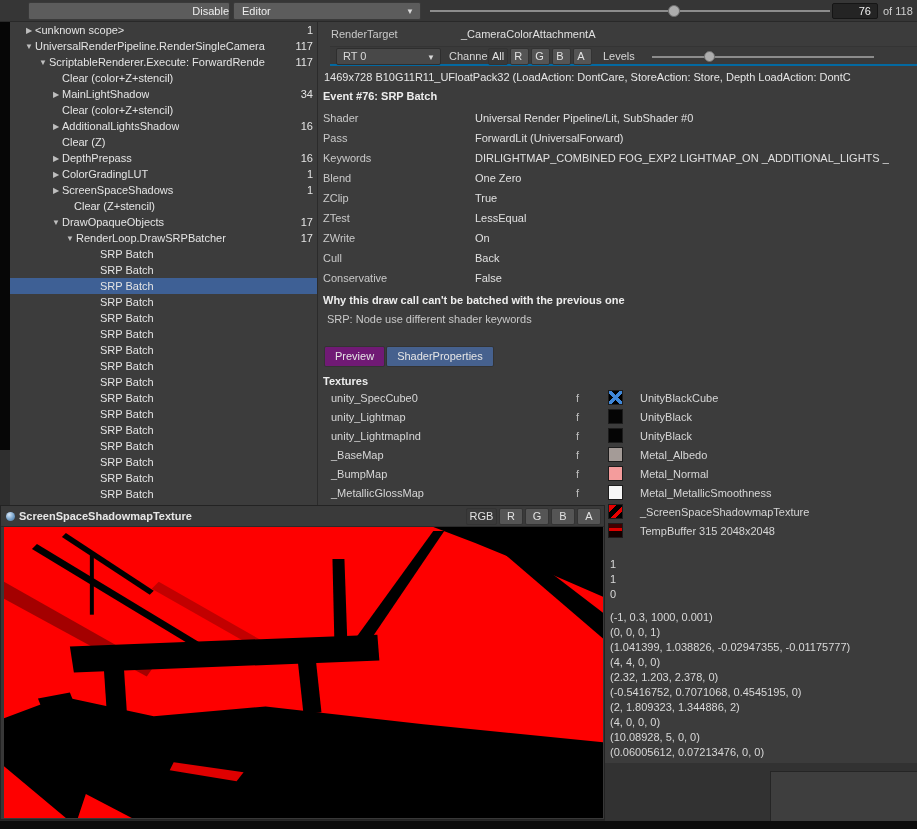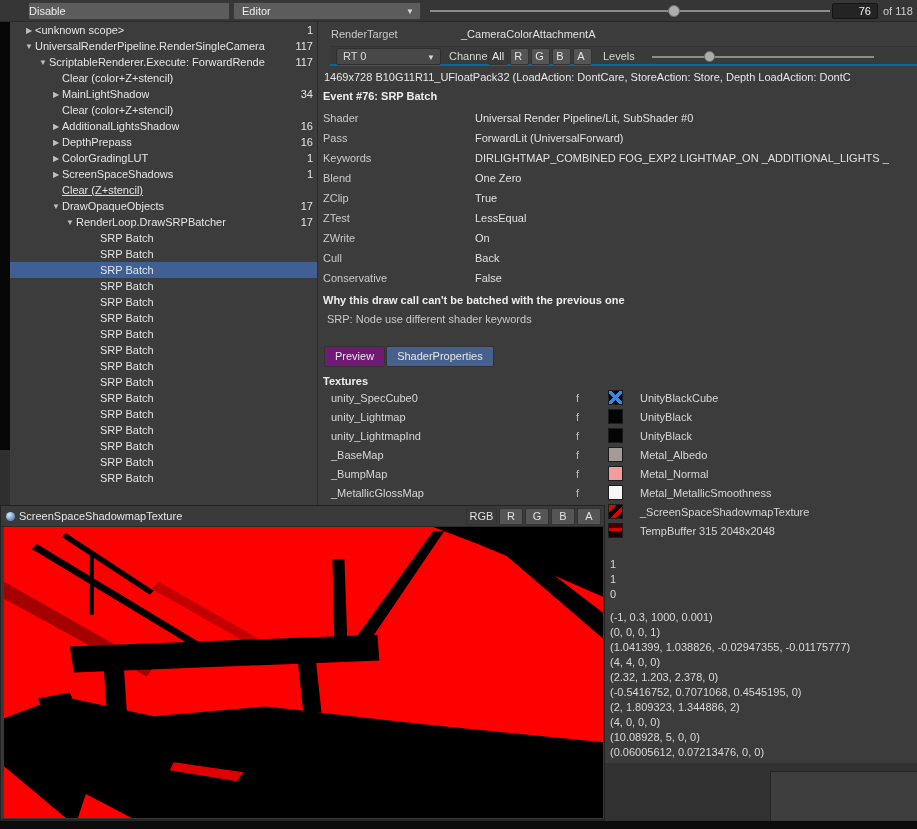--- a/index.html
+++ b/index.html
@@ -1,21 +1,21 @@
 <!DOCTYPE html>
 <html><head>
 <meta charset="utf-8">
 <style>
 *{margin:0;padding:0;box-sizing:border-box}
 html,body{width:917px;height:829px}
 body{background:#282828;font-family:"Liberation Sans",sans-serif;font-size:11px;color:#DCDCDC;position:relative;overflow:hidden}
 
 
 #topbar{position:absolute;left:0;top:0;width:917px;height:22px;background:#363636;border-bottom:1px solid #292929}
-#disable-btn{position:absolute;left:28px;top:2px;width:202px;height:18px;background:#5C5C5C;border:1px solid #3A3A3A;border-radius:2px;text-align:left;line-height:16px;color:#EDEDED}
+#disable-btn{position:absolute;left:28px;top:2px;width:202px;height:18px;background:#5C5C5C;border:1px solid #3A3A3A;border-radius:2px;text-align:right;line-height:16px;color:#EDEDED}
 #editor-dd{position:absolute;left:233px;top:2px;width:188px;height:18px;background:#5C5C5C;border:1px solid #3A3A3A;border-radius:2px;line-height:16px;padding-left:8px;color:#EDEDED}
 #editor-dd .dd-arrow{position:absolute;right:6px;top:1px;font-size:8px;color:#D8D8D8}
 #frame-slider{position:absolute;left:430px;top:0;width:400px;height:22px}
 #frame-slider .track{position:absolute;left:0;top:10px;width:100%;height:2px;background:#8C8C8C}
 #frame-slider .handle{position:absolute;left:238px;top:5px;width:12px;height:12px;border-radius:50%;background:#ADADAD;border:1px solid #6E6E6E}
 #frame-field{position:absolute;left:832px;top:3px;width:46px;height:16px;background:#242424;border:1px solid #151515;border-radius:2px;color:#EFEFEF;text-align:right;padding-right:6px;line-height:14px}
 #frame-total{position:absolute;left:883px;top:0;line-height:22px;color:#CFCFCF}
 
 
 #left-black{position:absolute;left:0;top:22px;width:10px;height:428px;background:#060606}
@@ -70,21 +70,21 @@
 .sw-shadowmap{background:linear-gradient(135deg,#E80000 0 30%,#000 30% 55%,#E80000 55% 75%,#000 75%)}
 .sw-tempbuffer{background:linear-gradient(180deg,#420000 0 28%,#DD0000 28% 55%,#160000 55%)}
 #shader-values{position:absolute;left:292px;top:536px;color:#D8D8D8}
 .val-line{height:15px;white-space:nowrap}
 .val-gap{height:8px}
 
 
 #preview-window{position:absolute;left:0;top:505px;width:605px;height:315px;background:#383838;border:1px solid #232323;z-index:5}
 #preview-titlebar{position:absolute;left:0;top:0;width:100%;height:21px;background:#3A3A3A;border-bottom:1px solid #2A2A2A}
 #preview-icon{position:absolute;left:5px;top:6px;width:9px;height:9px;border-radius:50%;background:radial-gradient(circle at 35% 30%,#D8E9FA,#6D9AC4 60%,#4A708F)}
-#preview-title{position:absolute;left:18px;top:4px;font-weight:normal;color:#E6E6E6}
+#preview-title{position:absolute;left:18px;top:4px;font-weight:bold;color:#E6E6E6}
 #preview-channels{position:absolute;right:3px;top:2px;display:flex;gap:2px}
 .pchan{width:24px;height:17px;background:#555;border:1px solid #333;border-radius:2px;text-align:center;line-height:15px;color:#E2E2E2}
 .pchan.wide{width:31px}
 .pchan.pressed{background:#3A3A3A}
 #preview-image{position:absolute;left:3px;top:21px;width:599px;height:291px;background:#FE0000}
 #preview-image svg{display:block;width:100%;height:100%}
 
 
 #br-strip{position:absolute;left:605px;top:763px;width:312px;height:66px;background:#323232}
 #br-panel{position:absolute;left:770px;top:771px;width:147px;height:50px;background:#3E3E3E;border-left:1px solid #252525;border-top:1px solid #252525}
@@ -138,35 +138,39 @@
     <div class="tree-row" style="padding-left: 40px;">
       <span class="arrow"></span>
       <span class="lbl">Clear (color+Z+stencil)</span>
     </div>
     <div class="tree-row" style="padding-left: 40px;">
       <span class="arrow">▶</span>
       <span class="lbl">AdditionalLightsShadow</span>
       <span class="count">16</span>
     </div>
     <div class="tree-row" style="padding-left: 40px;">
+      <span class="arrow"></span>
+      <span class="lbl">Clear (Z)</span>
+    </div>
+    <div class="tree-row" style="padding-left: 40px;">
       <span class="arrow">▶</span>
       <span class="lbl">DepthPrepass</span>
       <span class="count">16</span>
     </div>
     <div class="tree-row" style="padding-left: 40px;">
       <span class="arrow">▶</span>
       <span class="lbl">ColorGradingLUT</span>
       <span class="count">1</span>
     </div>
     <div class="tree-row" style="padding-left: 40px;">
       <span class="arrow">▶</span>
       <span class="lbl">ScreenSpaceShadows</span>
       <span class="count">1</span>
     </div>
-    <div class="tree-row" style="padding-left: 40px; text-decoration: underline;">
+    <div class="tree-row" style="padding-left: 52px;">
       <span class="arrow"></span>
       <span class="lbl">Clear (Z+stencil)</span>
     </div>
     <div class="tree-row" style="padding-left: 40px;">
       <span class="arrow">▼</span>
       <span class="lbl">DrawOpaqueObjects</span>
       <span class="count">17</span>
     </div>
     <div class="tree-row" style="padding-left: 54px;">
       <span class="arrow">▼</span>

